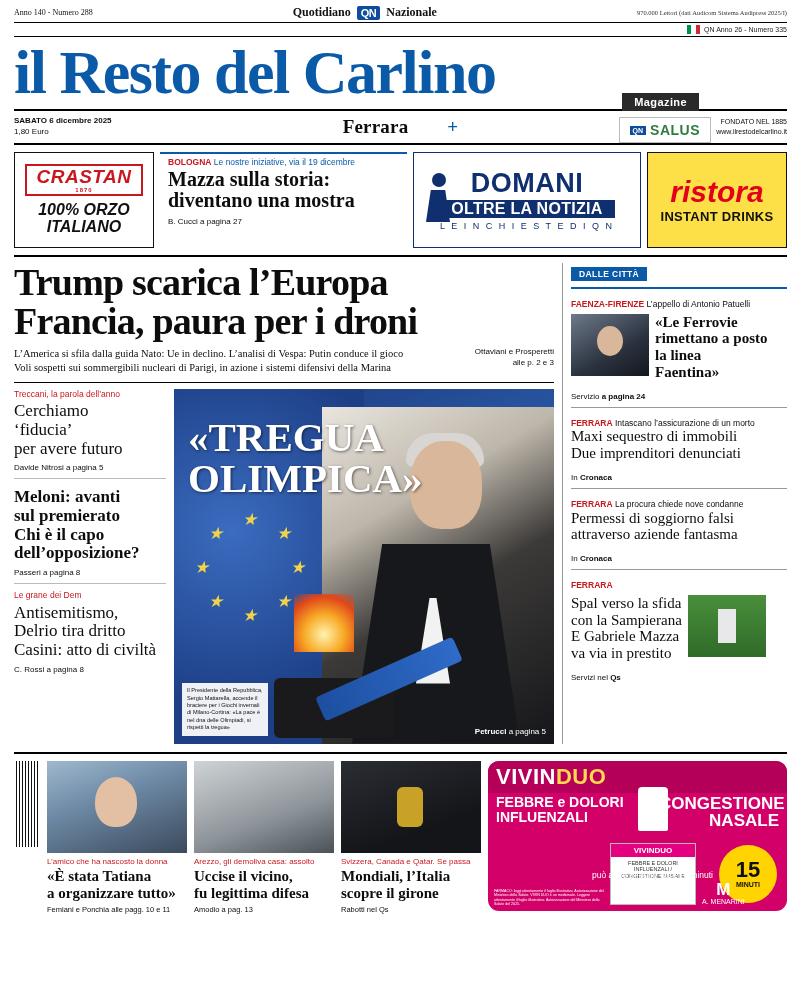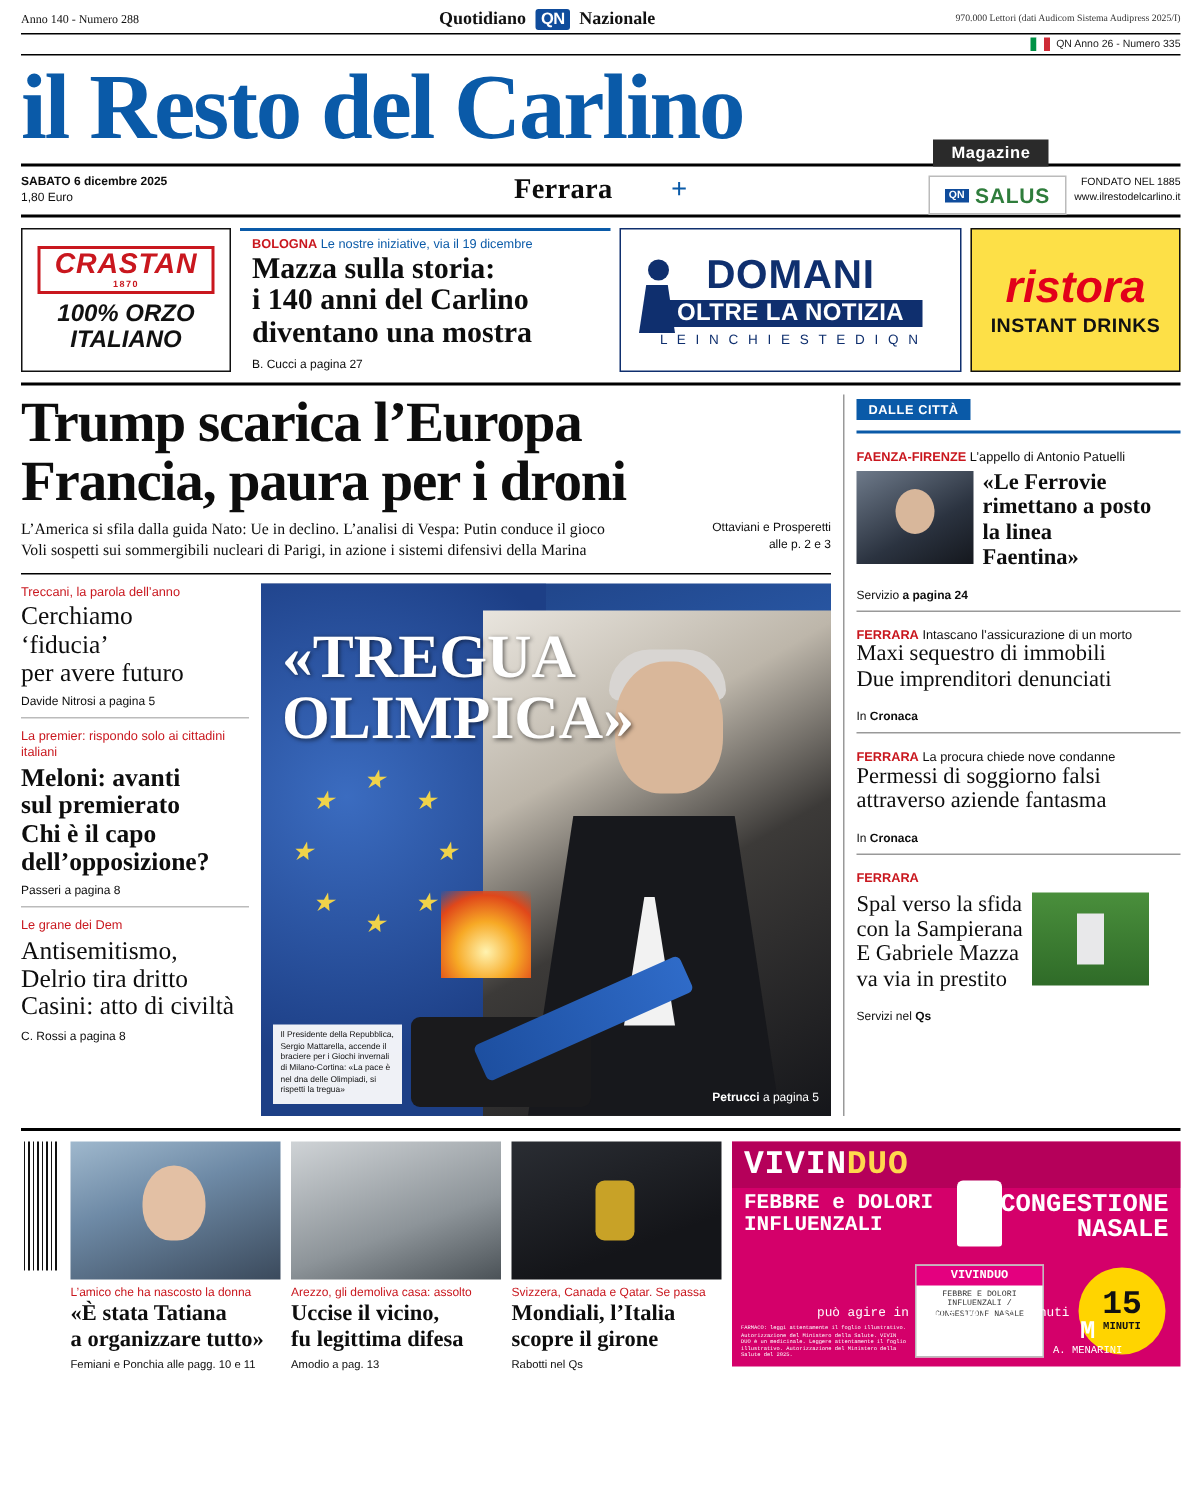--- a/index.html
+++ b/index.html
@@ -217,21 +217,21 @@
   .thumb.house { background: linear-gradient(160deg,#cfd3d6 0%,#8d9499 60%,#4b5257 100%); }
   .thumb.dark { background: linear-gradient(160deg,#2a2d33 0%,#141519 70%); position:relative; }
   .thumb.dark:after { content:""; position:absolute; left:56px; top:26px; width:26px; height:40px; background:#c8a227; border-radius:6px; }
   .b-kicker { color: #c9171e; font-family: "Liberation Sans", sans-serif; font-size: 8px; line-height: 1.2;}
   .b-col h4 { font-size: 15px; line-height: 1.1; font-weight: bold; margin-top: 2px; }
   .b-by { font-family: "Liberation Sans", sans-serif; font-size: 7.5px; margin-top: 4px; font-weight: bold; }
   .b-by span { font-weight: normal; }
 
   .ad-vivin {
     flex: 1; background: #d4006a; position: relative; overflow: hidden; color: #fff;
-    font-family: Liberation Mono, monospace; height: 150px;
+    font-family: Liberation Sans, sans-serif; height: 150px; border-radius: 11px;
   }
   .ad-vivin .top-band { background: #b5005a; padding: 3px 8px; font-size: 22px; font-weight: bold; letter-spacing: 0.5px; }
   .ad-vivin .top-band em { font-style: normal; color: #ffd84d; }
   .ad-vivin .lbl-left { position: absolute; left: 8px; top: 34px; width: 130px; font-size: 14px; font-weight: bold; line-height: 1.1; }
   .ad-vivin .lbl-right { position: absolute; right: 8px; top: 34px; width: 120px; font-size: 17px; font-weight: bold; line-height: 1.05; text-align: right; color: #fff; }
   .ad-vivin .pack {
     position: absolute; left: 122px; bottom: 6px; width: 86px; height: 62px; background: #ffffff;
     border: 1px solid #bbb;
   }
   .ad-vivin .pack .p-top { background: #e4007f; color: #fff; font-size: 8px; font-weight: bold; text-align: center; padding: 2px 0; }
@@ -312,21 +312,20 @@
       </div>
     </div>
 
     <div class="promo-center">
       <div class="promo-kicker">
         <b>BOLOGNA</b>
         <span>Le nostre iniziative, via il 19 dicembre</span>
       </div>
       <h2>
         <div>Mazza sulla storia:</div>
-        <div>i 140 anni del Carlino</div>
         <div>diventano una mostra</div>
       </h2>
       <div class="promo-byline">
         <span>B. Cucci</span>
         <span>a pagina 27</span>
       </div>
     </div>
 
     <div class="promo-domani">
       <div class="domani-fig">
@@ -375,21 +374,20 @@
               <div>‘fiducia’</div>
               <div>per avere futuro</div>
             </h3>
             <div class="by">
               <span>Davide Nitrosi</span>
               <span>a pagina 5</span>
             </div>
           </div>
 
           <div class="story">
-            <div class="kicker">La premier: rispondo solo ai cittadini italiani</div>
             <h3 class="bold">
               <div>Meloni: avanti</div>
               <div>sul premierato</div>
               <div>Chi è il capo</div>
               <div>dell’opposizione?</div>
             </h3>
             <div class="by">
               <span>Passeri</span>
               <span>a pagina 8</span>
             </div>

